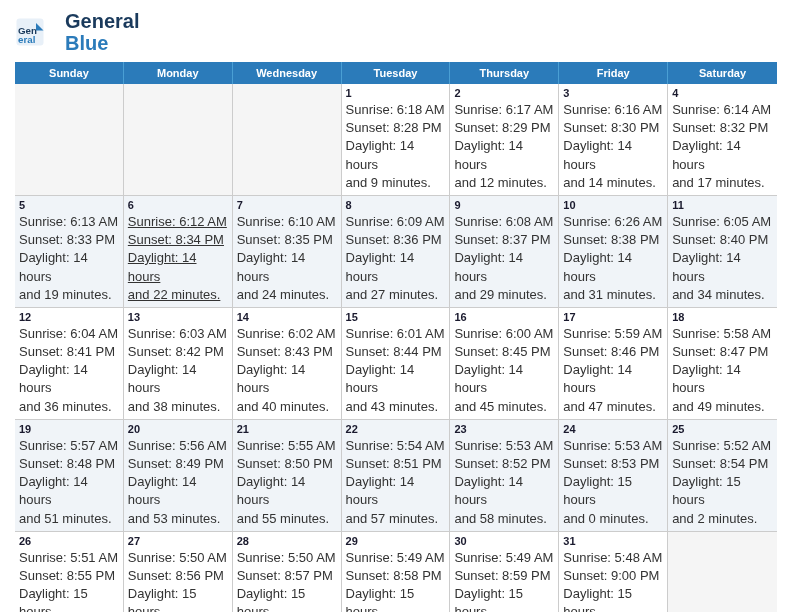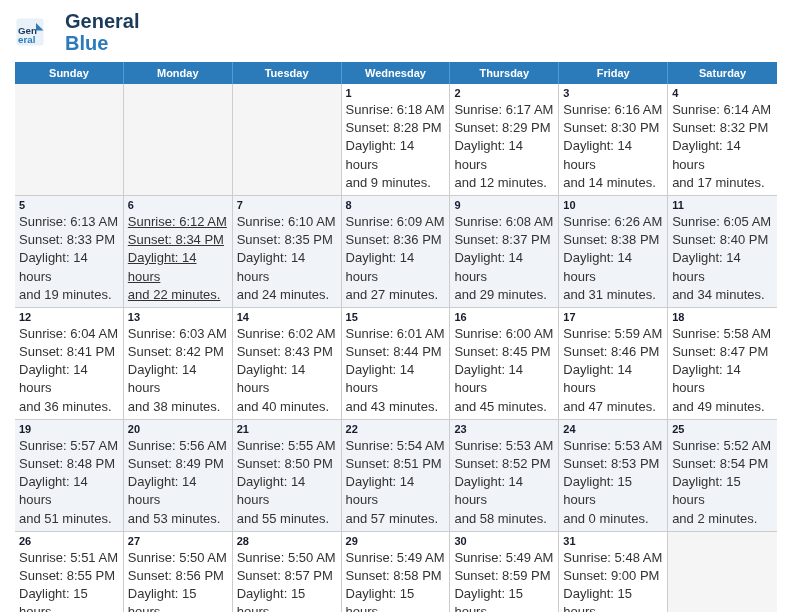--- a/index.html
+++ b/index.html
@@ -120,22 +120,22 @@
     <div class="title-block">
       <div class="month-title"></div>
       <div class="location-title"></div>
     </div>
   </div>
 
   <div class="calendar">
     <div class="cal-header">
     <div class="cal-header-cell">Sunday</div>
         <div class="cal-header-cell">Monday</div>
+        <div class="cal-header-cell">Wednesday</div>
         <div class="cal-header-cell">Tuesday</div>
-        <div class="cal-header-cell">Wednesday</div>
         <div class="cal-header-cell">Thursday</div>
         <div class="cal-header-cell">Friday</div>
         <div class="cal-header-cell">Saturday</div>
       </div>
     <div class="cal-body">
     <div class="cal-row">
           <div class="cal-cell empty"></div>
           <div class="cal-cell empty"></div>
           <div class="cal-cell empty"></div>
           <div class="cal-cell">

